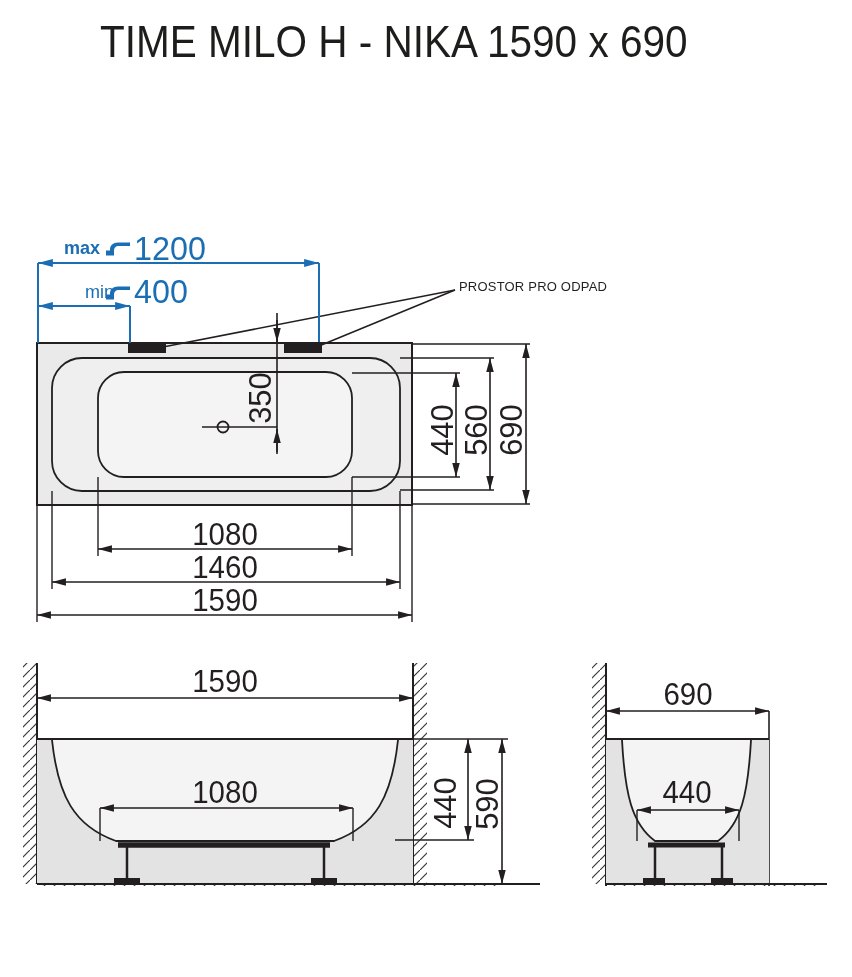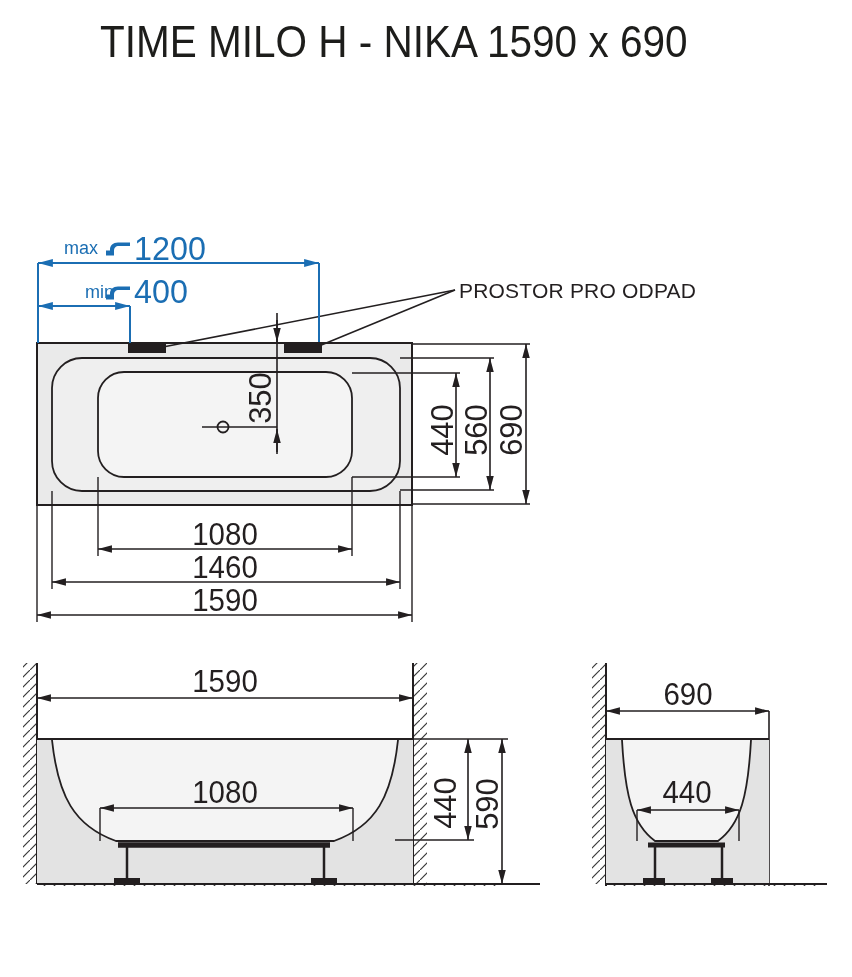--- a/index.html
+++ b/index.html
@@ -7,21 +7,21 @@
           font-family:"Liberation Sans","DejaVu Sans",sans-serif;}
   .title{position:absolute;left:100px;top:16px;font-size:45px;font-weight:500;color:#1d1d1b;
          white-space:nowrap;transform:scaleX(0.9);transform-origin:0 0;}
   .drawing{position:absolute;left:0;top:0;}
   .dim{position:absolute;font-size:31px;color:#231f20;white-space:nowrap;
        transform:translate(-50%,-50%) scaleX(0.95);}
   .dim.rot{transform:translate(-50%,-50%) rotate(-90deg);}
   .blue-sm{position:absolute;font-size:18px;color:#1b6eb3;white-space:nowrap;}
   .blue-lg{position:absolute;font-size:34px;color:#1b6eb3;white-space:nowrap;
            transform:scaleX(0.95);transform-origin:0 0;}
-  .note{position:absolute;font-size:21px;color:#231f20;white-space:nowrap;letter-spacing:0.2px;}
+  .note{position:absolute;font-size:13px;color:#231f20;white-space:nowrap;letter-spacing:0.2px;}
   .faucet{position:absolute;width:26px;height:17px;}
 </style>
 </head>
 <body>
 
 <div class="canvas">
 
   <div class="title">TIME MILO H - NIKA 1590 x 690</div>
 
   <svg class="drawing" width="852" height="977" viewBox="0 0 852 977">
@@ -139,21 +139,21 @@
       <line x1="655" y1="847" x2="655" y2="880" stroke-width="2.5"></line>
       <line x1="722" y1="847" x2="722" y2="880" stroke-width="2.5"></line>
       <rect x="643" y="878" width="22" height="6" fill="#231f20" stroke="none"></rect>
       <rect x="711" y="878" width="22" height="6" fill="#231f20" stroke="none"></rect>
       <line x1="606" y1="884" x2="827" y2="884" stroke-width="2.2"></line>
       <rect x="610" y="885" width="212" height="13" fill="url(#hatch)" stroke="none"></rect>
       <line x1="606" y1="933" x2="769" y2="933" stroke-width="1.6" marker-start="url(#arr)" marker-end="url(#arr)"></line>
     </g>
   </svg>
 
-  <div class="blue-sm" style="left:64px;top:238px;">max</div>
+  <div class="blue-sm" style="left:64px;top:238px;font-weight:bold;">max</div>
   <svg class="faucet" style="left:105px;top:240px;" viewBox="0 0 26 16">
     <path d="M25,2 H13 C8,2 5,5 5,9 V10 H1 V15 H9 V10.5 C9,7.5 10.5,5.5 14,5.5 H25 Z" fill="#1b6eb3"></path>
   </svg>
   <div class="blue-lg" style="left:134px;top:229px;">1200</div>
 
   <div class="blue-sm" style="left:64px;top:282px;margin-left:21px;">min</div>
   <svg class="faucet" style="left:105px;top:284px;" viewBox="0 0 26 16">
     <path d="M25,2 H13 C8,2 5,5 5,9 V10 H1 V15 H9 V10.5 C9,7.5 10.5,5.5 14,5.5 H25 Z" fill="#1b6eb3"></path>
   </svg>
   <div class="blue-lg" style="left:134px;top:272px;">400</div>

